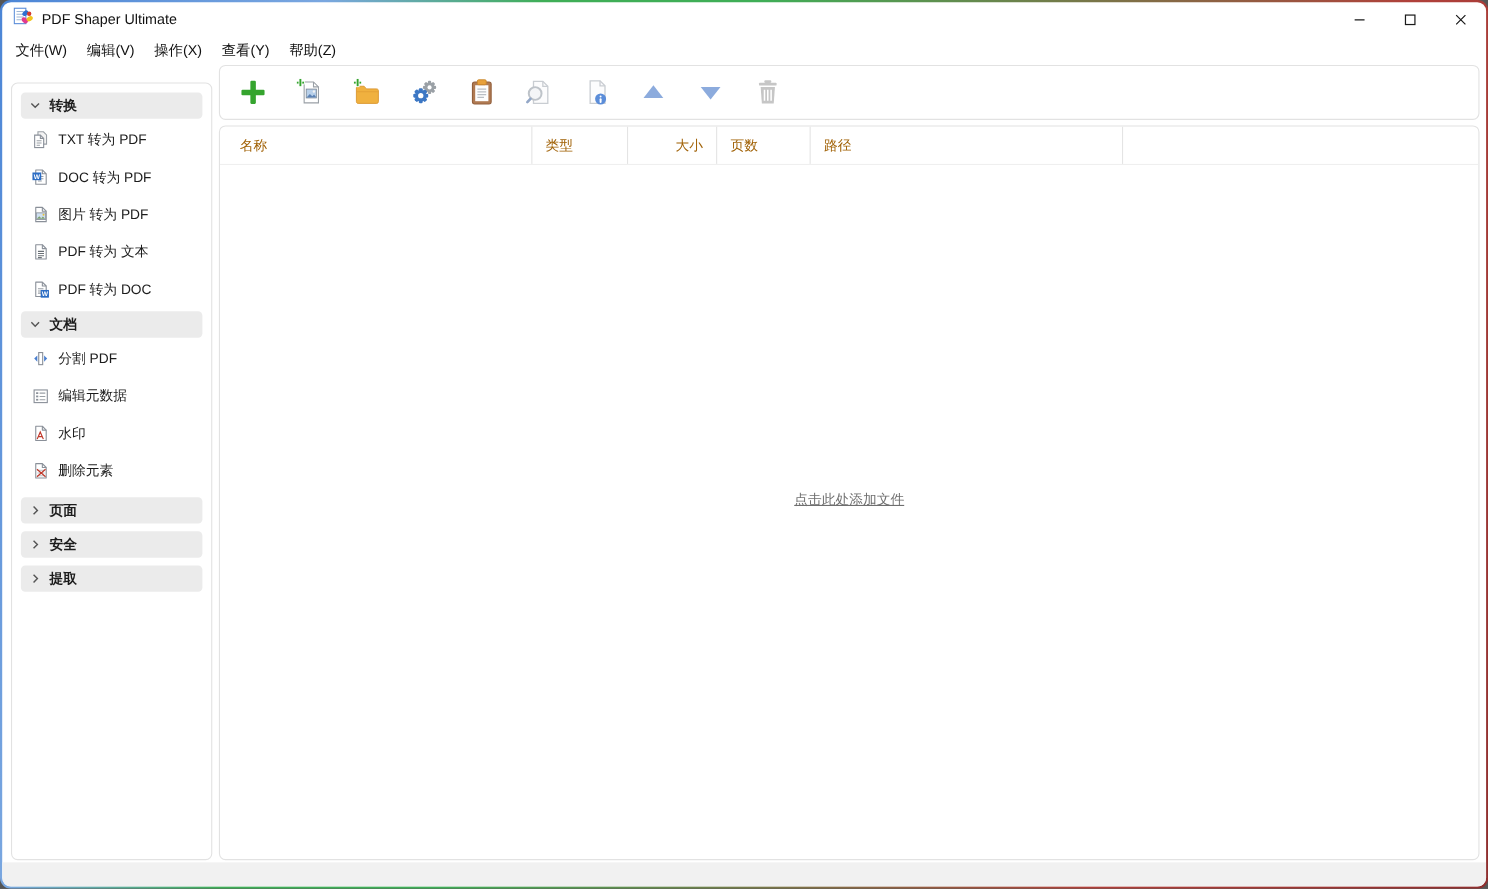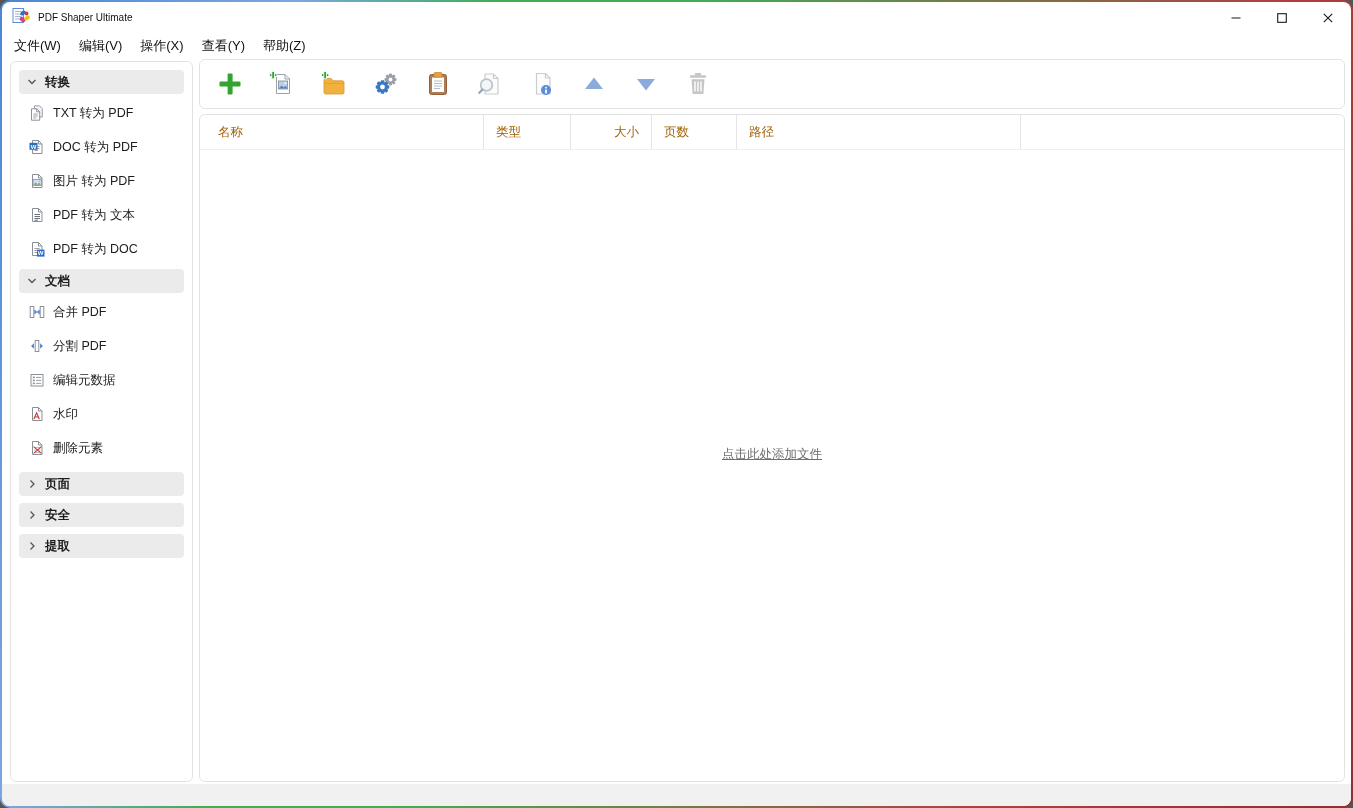--- a/index.html
+++ b/index.html
@@ -8,30 +8,30 @@
     width:1353px;height:808px;padding:2px;border-radius:10px;
     background:linear-gradient(110deg,#4b85d6 0%,#7aa7e0 18%,#3fae57 30%,#3fae57 42%,#b0403a 78%,#8f2f2f 100%);
     font-family:"Liberation Sans","DejaVu Sans",sans-serif;
   }
   .window{
     position:relative;width:100%;height:100%;background:#fff;border-radius:8px;overflow:hidden;
     color:#1a1a1a;
   }
   
   .titlebar{height:31px;display:flex;align-items:center;padding-left:10px;gap:8px;}
-  .titlebar .title{font-size:10px;color:#111;}
+  .titlebar .title{font-size:13px;color:#111;}
   .win-controls{position:absolute;top:0;right:0;display:flex;height:31px;}
   .win-btn{width:46px;height:31px;display:flex;align-items:center;justify-content:center;background:transparent;border:none;cursor:default;}
   
   .menubar{height:26px;display:flex;align-items:center;padding-left:3px;}
   .menu-item{font-size:13px;padding:3px 9px;color:#111;text-align:right;}
   
   .content{position:absolute;top:57px;left:0;right:0;bottom:22px;}
   .panel{background:#fff;border:1px solid #e2e2e2;border-radius:6px;}
-  .sidebar{position:absolute;left:8px;top:2px;width:183px;bottom:2px;padding:8px;overflow:hidden;}
+  .sidebar{position:absolute;left:8px;top:16px;width:183px;bottom:2px;padding:8px;overflow:hidden;}
   .section-header{height:24px;display:flex;align-items:center;gap:8px;padding-left:8px;
     background:#ebebeb;border-radius:4px;font-size:12.5px;font-weight:bold;color:#1c1c1c;margin-bottom:2px;}
   .section-header.collapsed{margin-top:7px;}
   .side-item{height:34px;display:flex;align-items:center;gap:8px;padding-left:10px;font-size:12.5px;color:#1c1c1c;border-radius:4px;}
   .side-item .ic{width:16px;height:16px;display:flex;}
   .side-items{margin-bottom:3px;}
   
   .toolbar{position:absolute;left:197px;right:6px;top:0;height:50px;display:flex;align-items:center;padding-left:11px;gap:15px;}
   .tb-btn{width:37px;height:37px;display:flex;align-items:center;justify-content:center;background:transparent;border:none;border-radius:4px;padding:0;}
   .tb-btn svg{display:block;}
@@ -159,31 +159,20 @@
               <span>PDF 转为 DOC</span>
             </div>
           </div>
           <div class="section-header">
             <svg width="10" height="10" viewBox="0 0 10 10">
               <path d="M1.5 3l3.5 3.5L8.5 3" stroke="#555" stroke-width="1.3" fill="none"></path>
             </svg>
             <span>文档</span>
           </div>
           <div class="side-items">
-            <div class="side-item">
-              <span class="ic">
-                <svg width="16" height="16" viewBox="0 0 16 16">
-                  <rect x="1.2" y="2.5" width="3.6" height="11" fill="#fff" stroke="#8a9099"></rect>
-                  <rect x="11.2" y="2.5" width="3.6" height="11" fill="#fff" stroke="#8a9099"></rect>
-                  <path d="M5.4 5.2L8.1 8 5.4 10.8z" fill="#4a7fd0"></path>
-                  <path d="M10.6 5.2L7.9 8l2.7 2.8z" fill="#4a7fd0"></path>
-                </svg>
-              </span>
-              <span>合并 PDF</span>
-            </div>
             <div class="side-item">
               <span class="ic">
                 <svg width="16" height="16" viewBox="0 0 16 16">
                   <rect x="6.2" y="2.5" width="3.6" height="11" fill="#fff" stroke="#8a9099"></rect>
                   <path d="M4.9 5.2L2.1 8l2.8 2.8z" fill="#4a7fd0"></path>
                   <path d="M11.1 5.2L13.9 8l-2.8 2.8z" fill="#4a7fd0"></path>
                 </svg>
               </span>
               <span>分割 PDF</span>
             </div>

